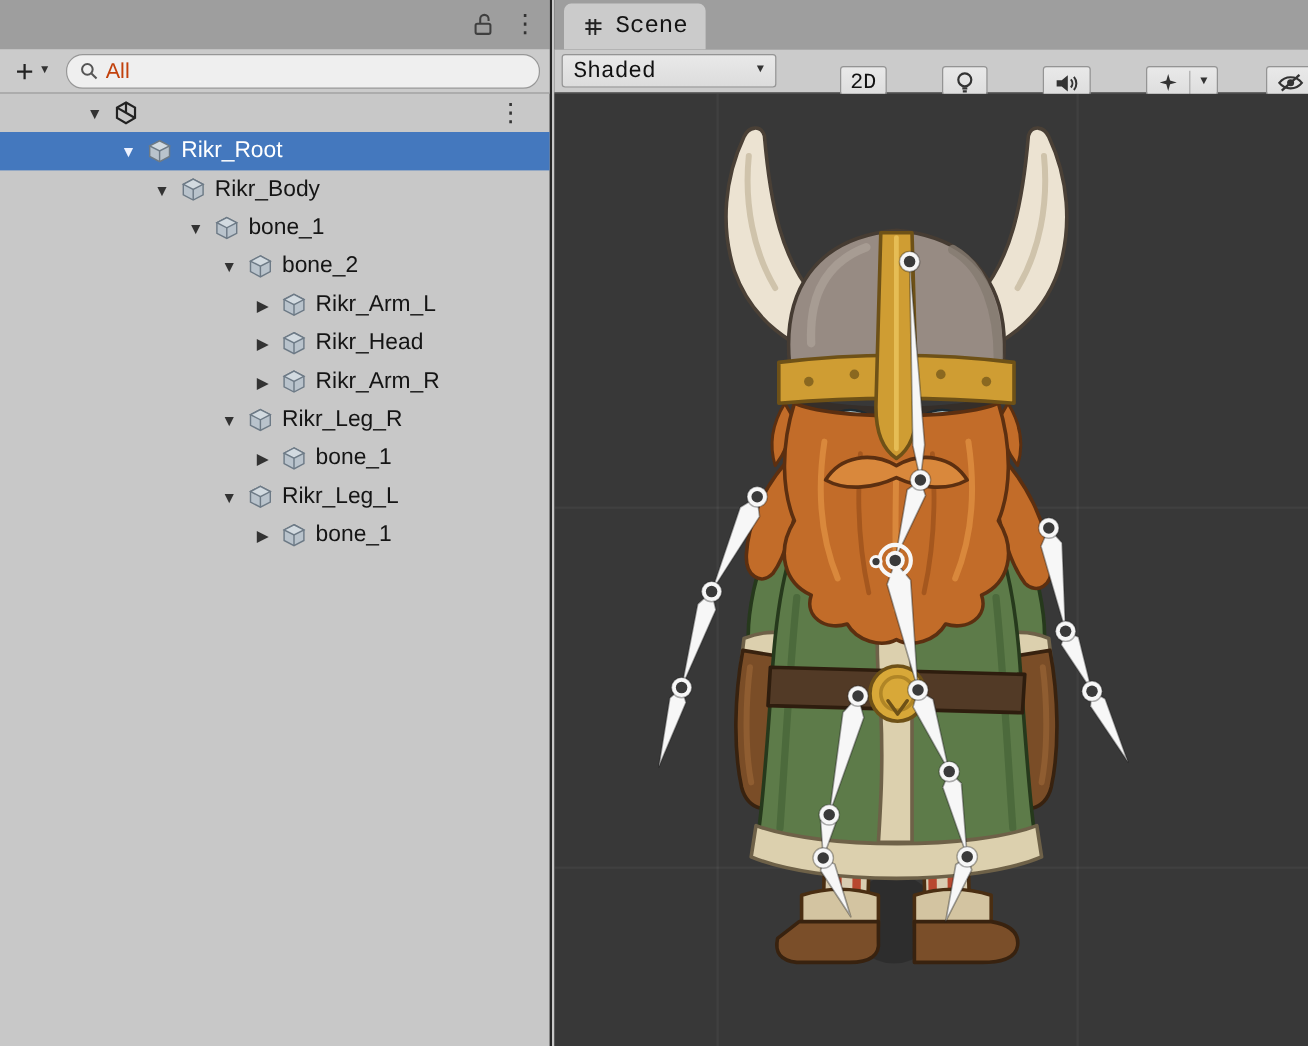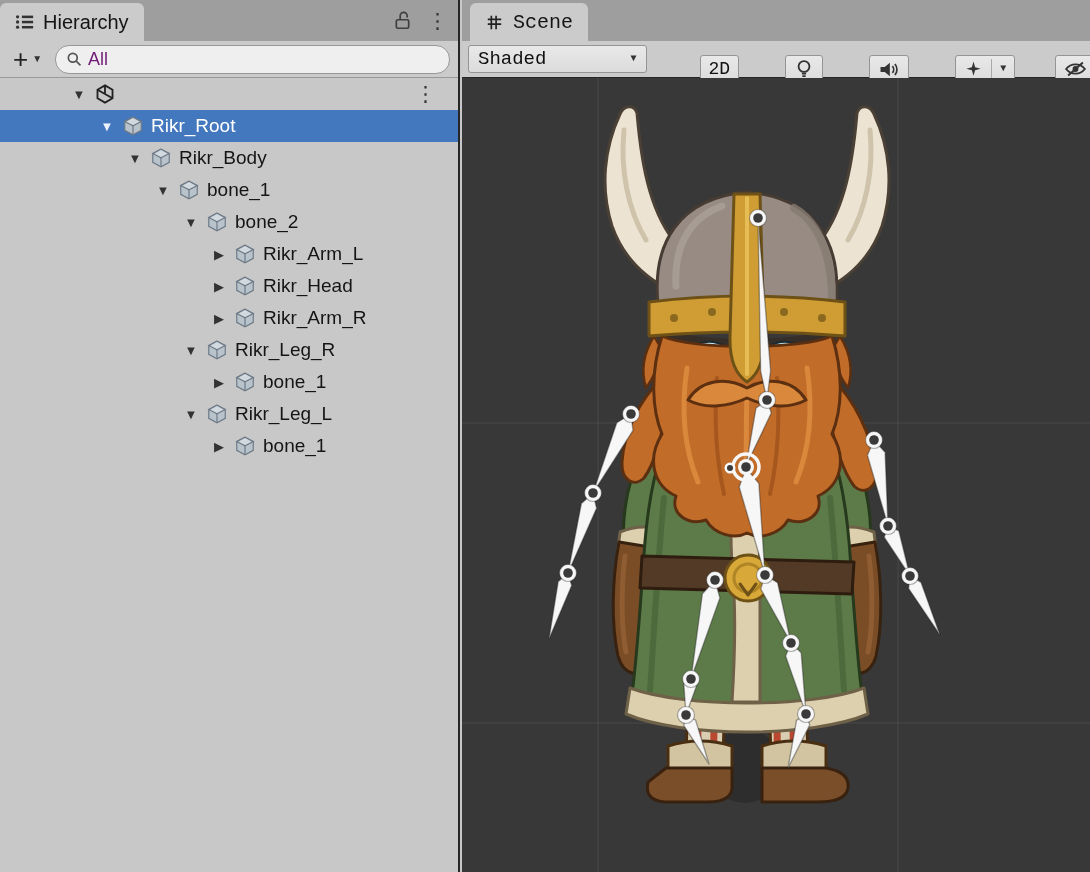--- a/index.html
+++ b/index.html
@@ -16,21 +16,21 @@
   .kebab{font-size:21px;color:#333;line-height:1;}
 
   .toolbar{height:37px;background:var(--toolbar-bg,#cbcbcb);border-bottom:1px solid #999;
     display:flex;align-items:center;box-sizing:border-box;gap:40px;}
   #hierarchy .toolbar{padding:0 8px;gap:8px;}
   .addbtn{display:flex;align-items:center;gap:4px;padding:0 5px;cursor:default;}
   .addbtn .plus{font-size:26px;color:#222;line-height:1;}
   .caret{font-size:10px;color:#333;line-height:1;}
   .search{flex:1;height:27px;background:#efefef;border:1px solid #979797;border-radius:14px;
     display:flex;align-items:center;padding:0 10px;gap:5px;}
-  .search input{border:none;background:transparent;outline:none;font-size:18px;color:#701a75;
+  .search input{border:none;background:transparent;outline:none;font-size:18px;color:#c2410c;
     flex:1;font-family:inherit;padding:0;}
 
   .tree{position:relative;}
   .row{height:32px;display:flex;align-items:center;font-size:19px;color:#151515;position:relative;box-sizing:border-box;}
   .row .fold{width:26px;font-size:13px;color:#333;text-align:center;flex:none;}
   .row .obj-icon{width:26px;height:24px;flex:none;display:flex;align-items:center;justify-content:center;}
   .row .lbl{margin-left:5px;white-space:nowrap;}
   .row.scene-root .lbl{font-weight:bold;}
   .row.selected{background:var(--selection-blue,#4478be);color:#fff;}
   .row.selected .fold{color:#eef2ff;}
@@ -50,33 +50,20 @@
   .btn .seg-divider{width:1px;height:20px;background:#aaa;margin:0 4px;}
   .spacer{margin-left:auto;}
   .viewport{position:absolute;top:78px;left:0;right:0;bottom:0;}
   svg{display:block;}
 </style>
 </head>
 <body>
 
 <div id="hierarchy" class="panel">
   <div class="tabstrip">
-    <div class="tab">
-      <span>
-        <svg viewBox="0 0 22 18" width="19" height="16">
-            <circle cx="3" cy="3" r="1.9" fill="#333"></circle>
-            <rect x="8" y="1.6" width="13" height="2.9" fill="#333"></rect>
-            <circle cx="3" cy="9" r="1.9" fill="#333"></circle>
-            <rect x="8" y="7.6" width="13" height="2.9" fill="#333"></rect>
-            <circle cx="3" cy="15" r="1.9" fill="#333"></circle>
-            <rect x="8" y="13.6" width="13" height="2.9" fill="#333"></rect>
-          </svg>
-      </span>
-      <span>Hierarchy</span>
-    </div>
     <div class="right-controls">
       <span>
         <svg viewBox="0 0 22 26" width="17" height="21">
             <rect x="3" y="12" width="16" height="11" rx="2" fill="none" stroke="#3f3f3f" stroke-width="2.2"></rect>
             <path d="M8 12 V7 a4.5 4.5 0 0 1 9 0 V9" fill="none" stroke="#3f3f3f" stroke-width="2.2"></path>
           </svg>
       </span>
       <span class="kebab">⋮</span>
     </div>
   </div>

